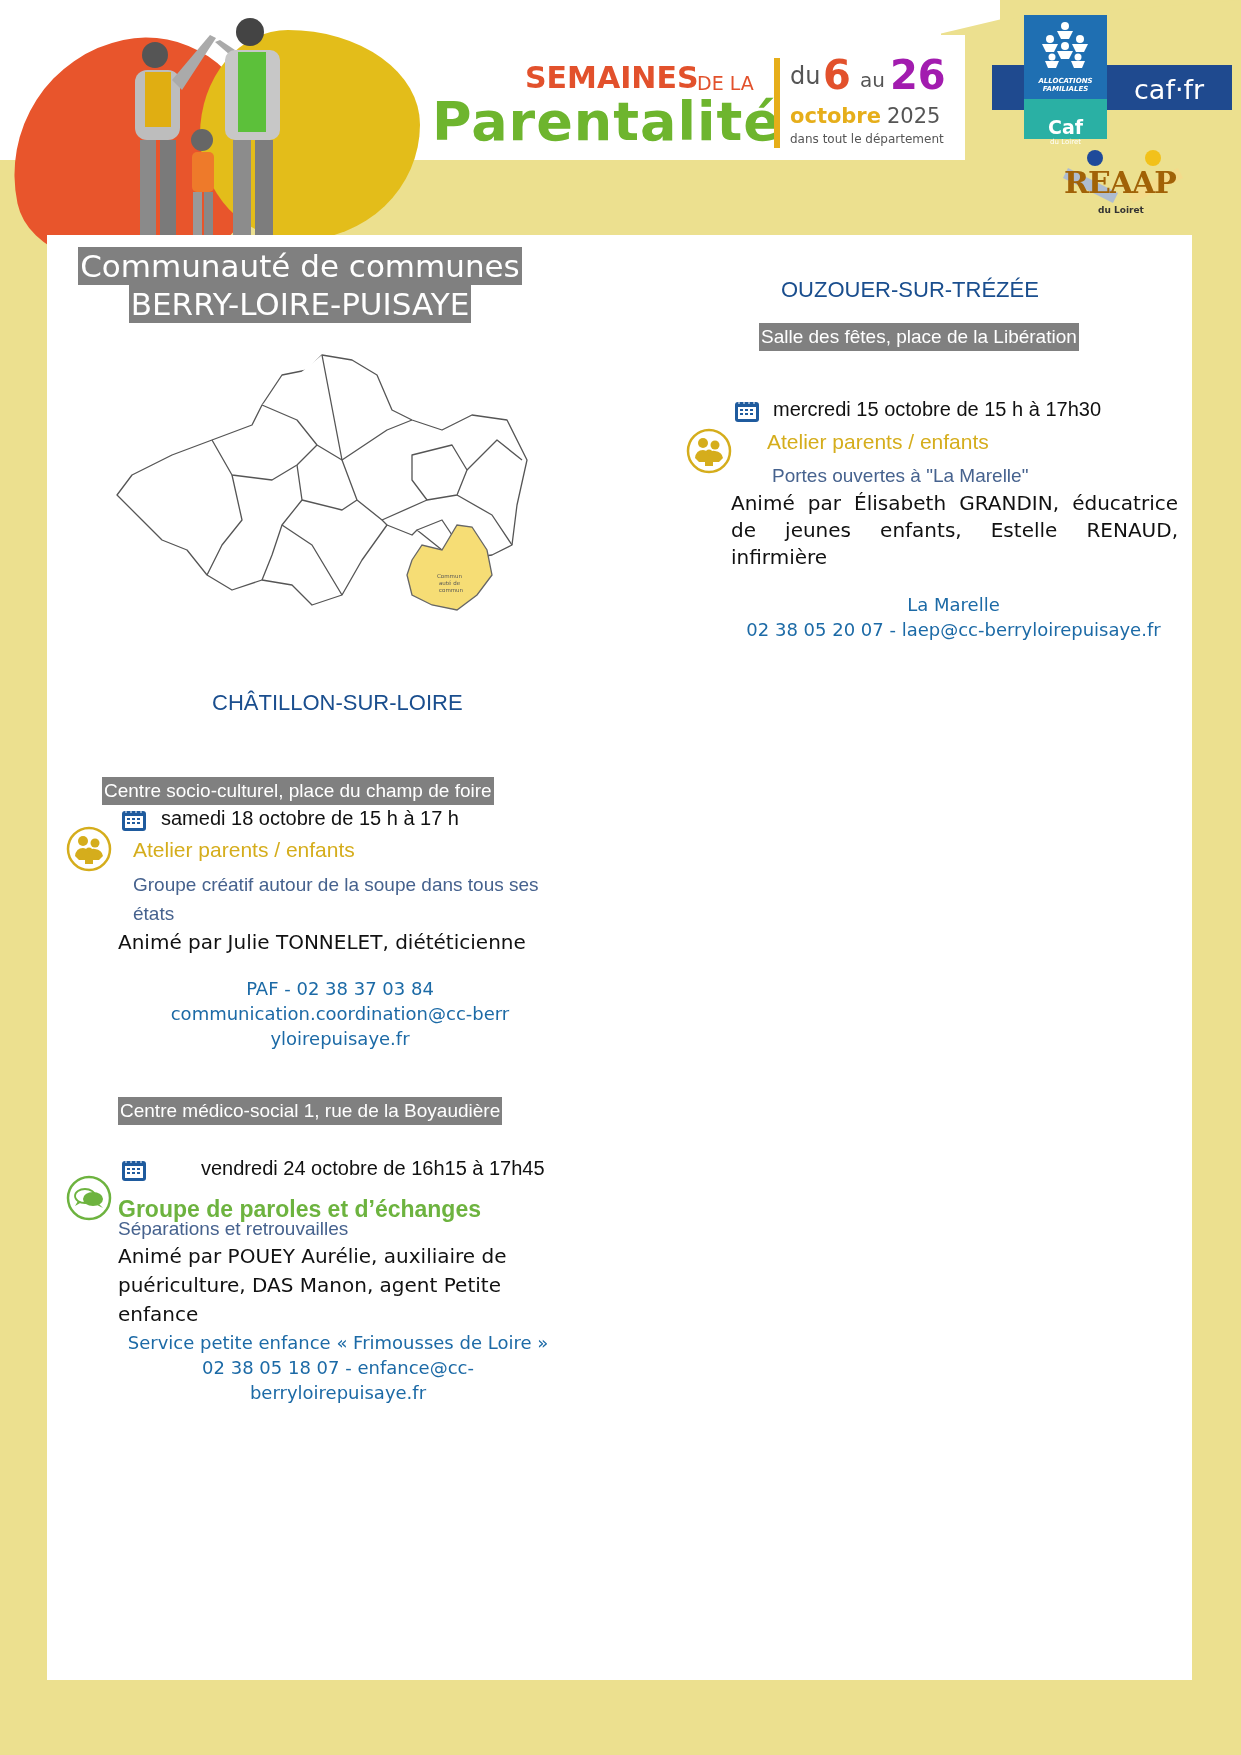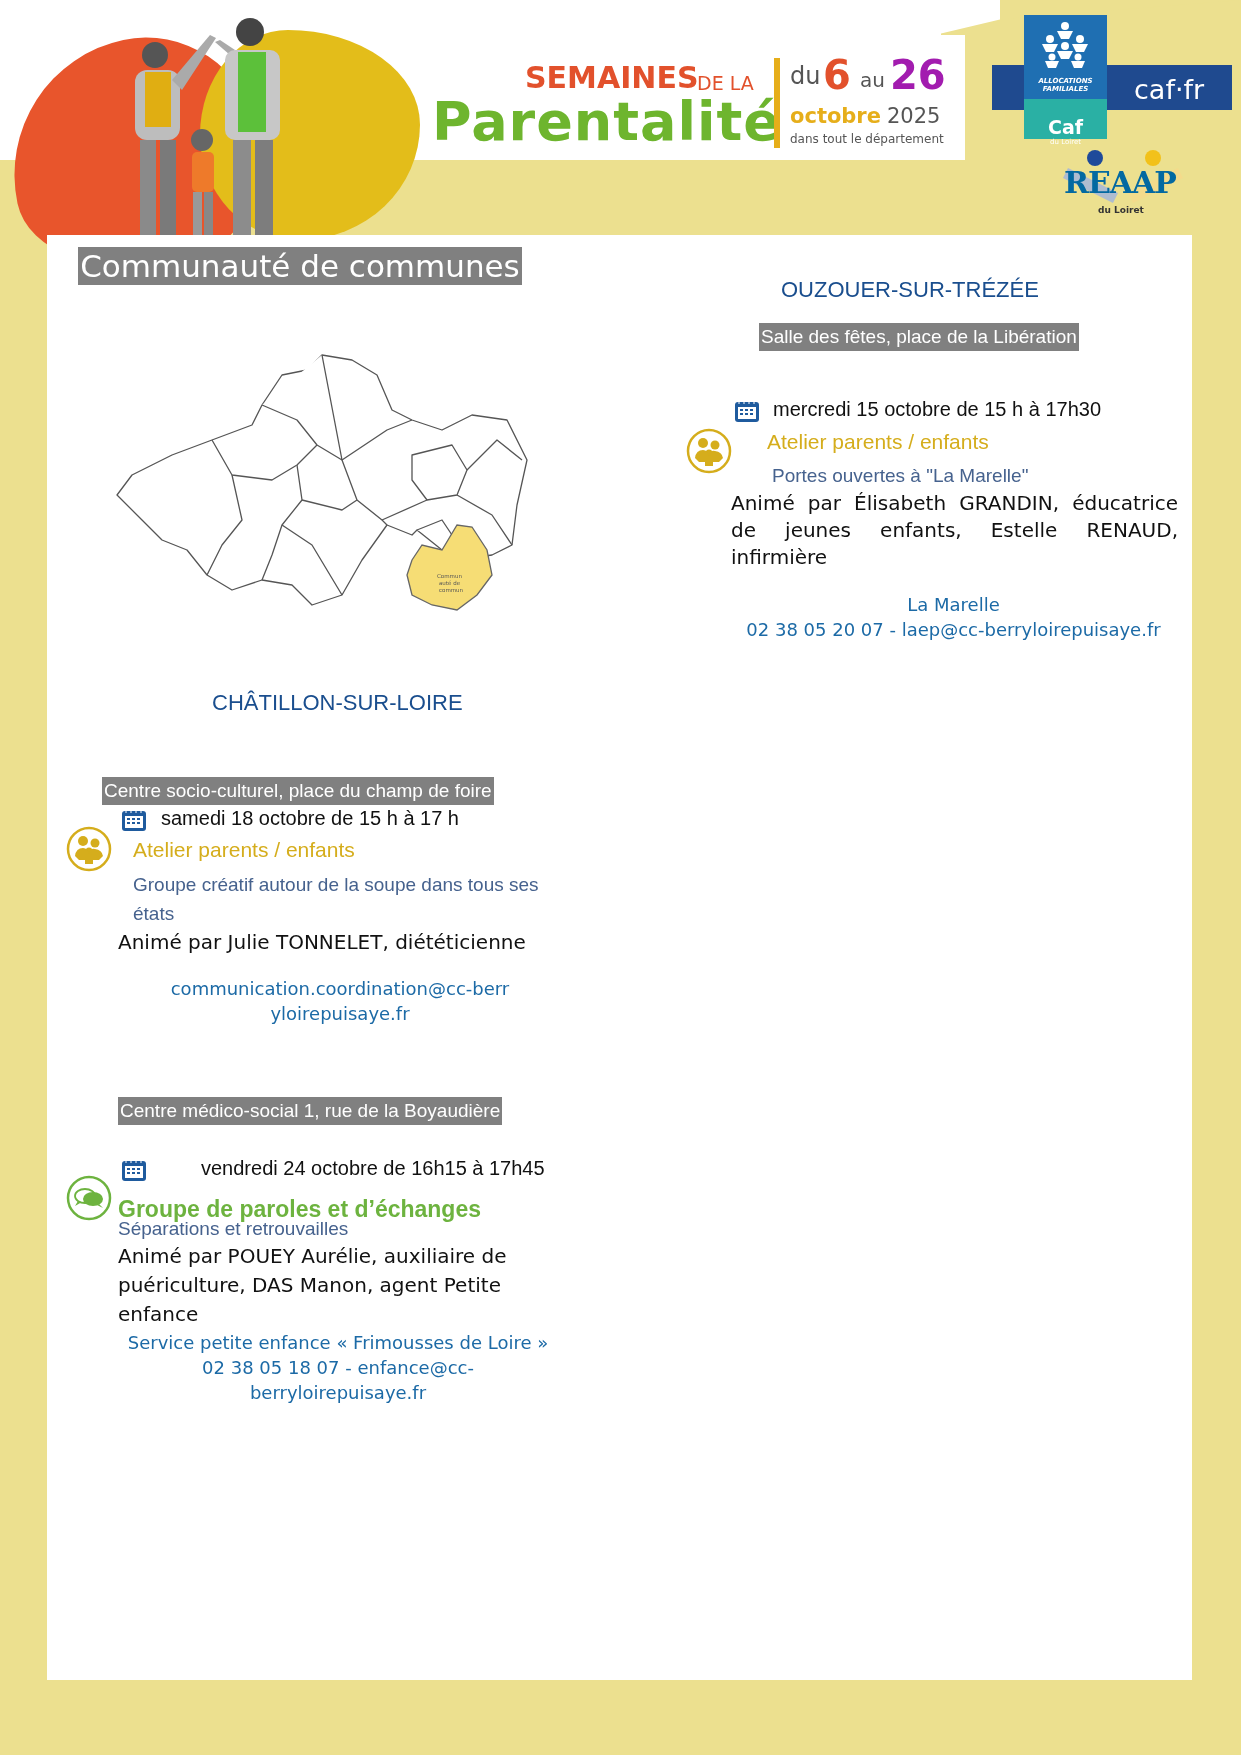--- a/index.html
+++ b/index.html
@@ -32,21 +32,21 @@
 
   .caf-band { position: absolute; left: 992px; top: 65px; width: 240px; height: 45px; background: #1f4a8f; }
   .caf-box { position: absolute; left: 1024px; top: 15px; width: 83px; height: 124px; background: #1f6fb2; }
   .caf-box .caf-green { position: absolute; left: 0; bottom: 0; width: 100%; height: 40px; background: #2ab0a4; text-align: center; color: #fff; }
   .caf-box .caf-allo { position: absolute; left: 0; top: 62px; width: 100%; text-align: center; color: #fff; font-size: 7px; font-style: italic; font-weight: bold; line-height: 8px; }
   .caf-box .caf-people { position: absolute; left: 14px; top: 4px; width: 55px; height: 55px; }
   .caf-big { font-size: 19px; font-weight: bold; display: block; margin-top: 17px; }
   .caf-small { font-size: 7px; display: block; }
   .caf-fr { position: absolute; left: 1134px; top: 74px; font-size: 27px; color: #fff; }
   .reaap { position: absolute; left: 1058px; top: 148px; width: 130px; height: 70px; }
-  .reaap-text { position: absolute; left: 1064px; top: 165px; font-size: 30px; font-weight: bold; color: #0369a1; letter-spacing: -1px; font-family: "DejaVu Serif", serif; }
+  .reaap-text { position: absolute; left: 1064px; top: 165px; font-size: 30px; font-weight: bold; color: #a16207; letter-spacing: -1px; font-family: "DejaVu Serif", serif; }
   .reaap-sub { position: absolute; left: 1098px; top: 205px; font-size: 9px; font-weight: bold; color: #333; }
 
   
   .card { position: absolute; left: 47px; top: 235px; width: 1145px; height: 1445px; background: #fff; }
 
   .hl { background: #808080; color: #fff; display: inline-block; }
   .cc-title { position: absolute; left: 70px; top: 247px; width: 460px; text-align: center; font-family: "DejaVu Sans", sans-serif;
     font-size: 31px; line-height: 38px; }
   .cc-title span { padding: 0 2px; }
 
@@ -140,20 +140,21 @@
   <path d="M10 20 L60 45 L55 55 L5 30 Z" fill="#9fb3e0" opacity="0.8"></path>
   <path d="M120 20 L70 45 L75 55 L125 30 Z" fill="#f6d98a" opacity="0.8"></path>
 </svg>
 <div class="reaap-text">REAAP</div>
 <div class="reaap-sub">du Loiret</div>
 
 <div class="card"></div>
 
 <div class="cc-title">
   <span class="hl">Communauté de communes</span><br>
+  <span class="hl">BERRY-LOIRE-PUISAYE</span>
 </div>
 
 <svg class="map" viewBox="0 0 425 310">
   <g fill="#fff" stroke="#555" stroke-width="1.3" stroke-linejoin="round">
     <path d="M5 160 L20 140 L40 130 L60 120 L100 105 L140 90 L150 70 L170 40 L195 35 L210 20 L240 25 L265 40 L280 75 L300 85 L330 95 L360 80 L395 85 L415 125 L405 170 L400 210 L380 220 L345 225 L330 215 L305 195 L300 200 L275 190 L250 225 L230 260 L200 270 L180 250 L150 245 L120 255 L95 240 L75 215 L50 205 L30 185 Z"></path>
     <path d="M150 70 L185 85 L205 110 L230 125 L210 20"></path>
     <path d="M230 125 L275 95 L300 85"></path>
     <path d="M100 105 L120 140 L160 145 L185 130 L205 110"></path>
     <path d="M120 140 L130 185 L110 210 L95 240"></path>
     <path d="M185 130 L190 165 L170 190 L160 220 L150 245"></path>
@@ -239,20 +240,21 @@
       <circle cx="29" cy="17" r="4.5"></circle>
       <circle cx="23" cy="25" r="3.5"></circle>
   <path d="M9 30 Q10 22 17 22 Q22 22 23 28 Q24 22 29 23 Q36 24 37 30 L33 34 L13 34 Z"></path>
       <rect x="19" y="34" width="8" height="4"></rect>
     </g>
 </svg>
 <div class="type-y" style="left:133px; top:838px;">Atelier parents / enfants</div>
 <div class="sub" style="left:133px; top:870px; width:440px;">Groupe créatif autour de la soupe dans tous ses états</div>
 <div class="anim" style="left:118px; top:929px; width:460px;">Animé par Julie TONNELET, diététicienne</div>
 <div class="contact" style="left:125px; top:976px; width:430px;">
+  <div>PAF - 02 38 37 03 84</div>
   <div style="word-break:break-all; padding:0 42px;">communication.coordination@cc-berryloirepuisaye.fr</div>
 </div>
 
 <div class="venue hl" style="left:118px; top:1097px;">Centre médico-social 1, rue de la Boyaudière</div>
 
 <svg class="cal" style="left:121px; top:1158px;" viewBox="0 0 26 24">
   <rect x="1" y="3" width="24" height="20" rx="3" fill="#1f5b9e"></rect>
   <rect x="4" y="8" width="18" height="12" fill="#fff"></rect>
   <g fill="#1f5b9e">
       <rect x="6" y="10" width="3" height="2"></rect>

